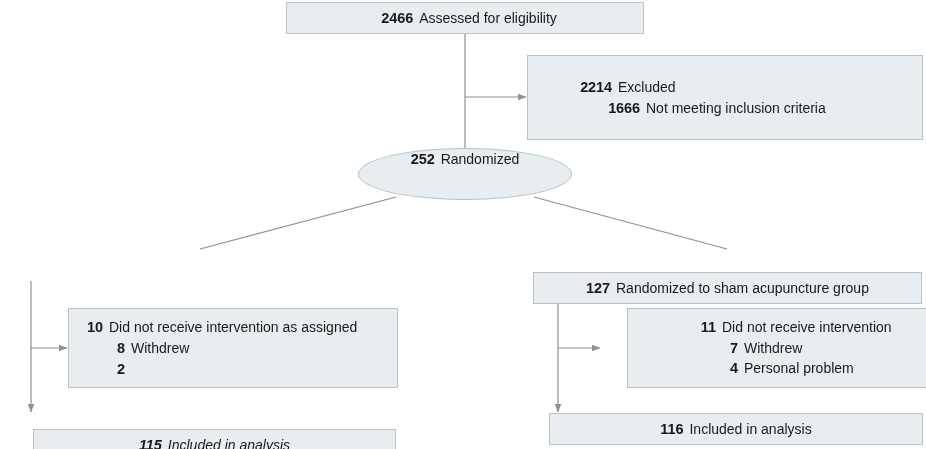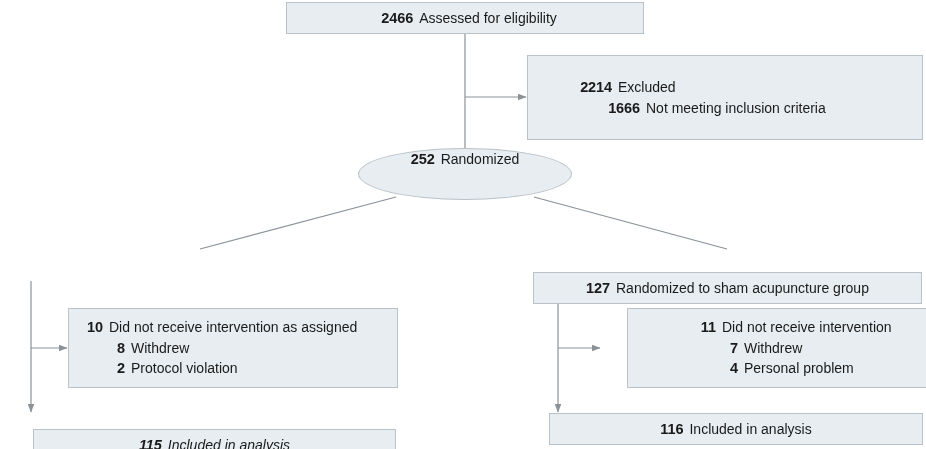--- a/index.html
+++ b/index.html
@@ -178,21 +178,20 @@
       <div class="line main">
         <span class="num" style="min-width:26px">10</span>
         <span class="lbl">Did not receive intervention as assigned</span>
       </div>
       <div class="line sub" style="padding-left:22px">
         <span class="num" style="min-width:26px">8</span>
         <span class="lbl">Withdrew</span>
       </div>
       <div class="line sub" style="padding-left:22px">
         <span class="num" style="min-width:26px">2</span>
-        <span class="lbl">Protocol violation</span>
       </div>
     </div>
   </div>
 
   <div class="node" id="node-interv-right">
     <div class="node-inner">
       <div class="line main">
         <span class="num" style="min-width:26px">11</span>
         <span class="lbl">Did not receive intervention</span>
       </div>

